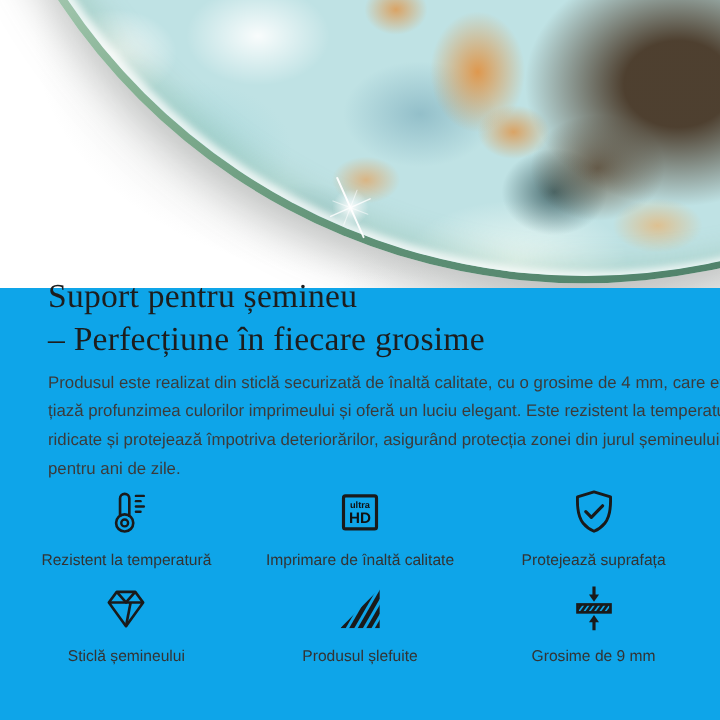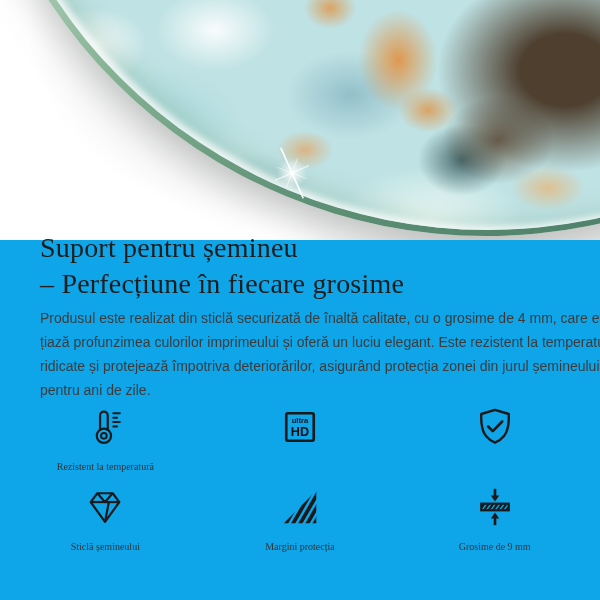--- a/index.html
+++ b/index.html
@@ -64,21 +64,21 @@
   }
   .intro div { white-space:nowrap; }
 
   
   .features {
     position:absolute; left:8px; top:404px; width:584px;
     display:grid; grid-template-columns:repeat(3,1fr); row-gap:10px;
   }
   .feature { display:flex; flex-direction:column; align-items:center; }
   .icon-box { height:46px; display:flex; align-items:center; justify-content:center; }
-  .feature-label { margin-top:9px; font-size:10px; line-height:15px; color:#333333;font-family:Liberation Serif, serif; }
+  .feature-label { margin-top:9px; font-size:13px; line-height:15px; color:#333333; }
   .icon-stroke { stroke:#1a1a1a; fill:none; }
   svg text { font-family:"Liberation Sans", sans-serif; fill:#111111; }
 </style>
 </head>
 <body>
 
 <div class="page">
 
   <section class="hero">
     <div class="edge-circle"></div>
@@ -134,29 +134,31 @@
     </div>
 
     <div class="feature">
       <div class="icon-box">
         <svg width="44" height="44" viewBox="0 0 40 40">
           <rect class="icon-stroke" x="7.5" y="7.5" width="25" height="25" rx="1.5" stroke-width="2.4"></rect>
           <text x="20" y="16.5" text-anchor="middle" font-size="7" font-weight="700">ultra</text>
           <text x="20" y="28" text-anchor="middle" font-size="11.5" font-weight="700">HD</text>
         </svg>
       </div>
+      <div class="feature-label">Imprimare de înaltă calitate</div>
     </div>
 
     <div class="feature">
       <div class="icon-box">
         <svg width="44" height="44" viewBox="0 0 40 40">
           <path class="icon-stroke" stroke-width="2.2" stroke-linejoin="round" d="M20 4.5 L32.5 8.2 C32.8 15.5 32 23.5 28.2 28.2 C25.8 31.1 22.6 33.2 20 34.3 C17.4 33.2 14.2 31.1 11.8 28.2 C8 23.5 7.2 15.5 7.5 8.2 Z"></path>
           <path class="icon-stroke" stroke-width="2.4" stroke-linecap="round" stroke-linejoin="round" d="M13.8 19.5 L18 23.7 L26.5 15"></path>
         </svg>
       </div>
+      <div class="feature-label">Protejează suprafața</div>
     </div>
 
     <div class="feature">
       <div class="icon-box">
         <svg width="44" height="44" viewBox="0 0 40 40">
           <g class="icon-stroke" stroke-width="2" stroke-linejoin="round">
             <path d="M13 7.5 H27 L33 15.5 L20 33.5 L7 15.5 Z"></path>
             <path d="M7 15.5 H33"></path>
             <path d="M13 7.5 L20 15.5 L27 7.5"></path>
             <path d="M20 33.5 L23.5 15.5"></path>
@@ -176,21 +178,21 @@
           </defs>
           <g clip-path="url(#triClip)" stroke="#1a1a1a" stroke-width="3.4">
             <line x1="2" y1="44" x2="28" y2="-1"></line>
             <line x1="8.5" y1="44" x2="34.5" y2="-1"></line>
             <line x1="15" y1="44" x2="41" y2="-1"></line>
             <line x1="21.5" y1="44" x2="47.5" y2="-1"></line>
             <line x1="28" y1="44" x2="54" y2="-1"></line>
           </g>
         </svg>
       </div>
-      <div class="feature-label">Margini protecția</div>
+      <div class="feature-label">Produsul șlefuite</div>
     </div>
 
     <div class="feature">
       <div class="icon-box">
         <svg width="44" height="44" viewBox="0 0 40 40">
           <defs>
             <clipPath id="barClip">
                 <rect x="8" y="17.5" width="24" height="5"></rect>
               </clipPath>
           </defs>

